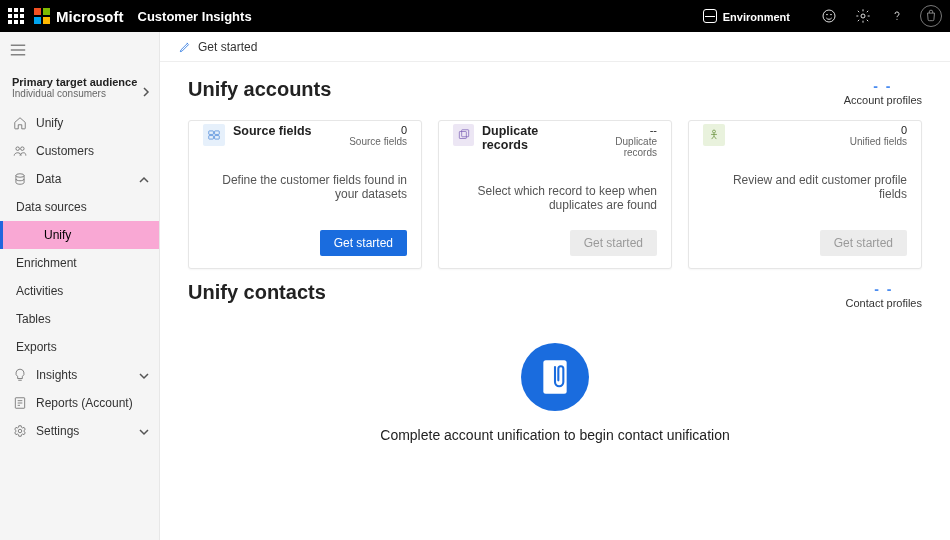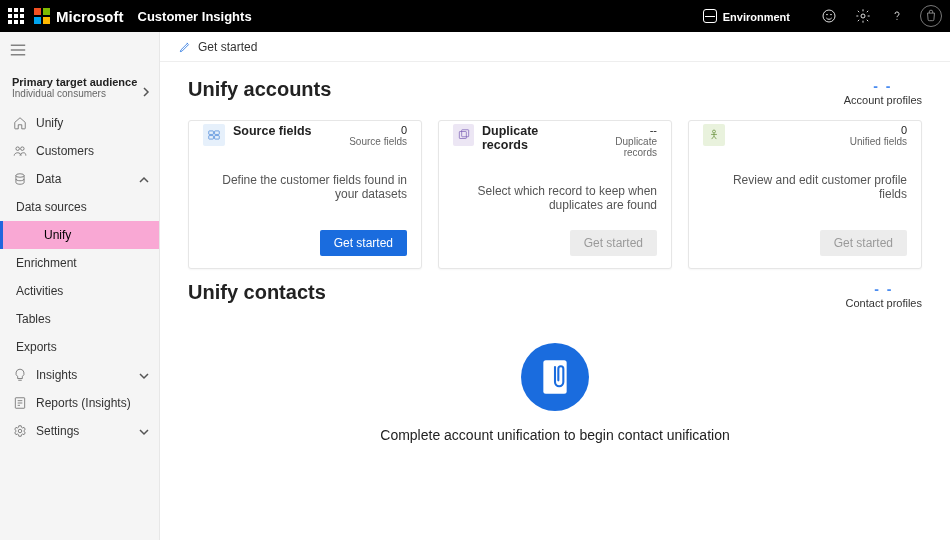--- a/index.html
+++ b/index.html
@@ -232,21 +232,21 @@
 
     <div class="nav-item">
       <span class="nicon">
           <svg viewBox="0 0 24 24">
             <rect x="4" y="3" width="16" height="18" rx="1"></rect>
             <line x1="8" y1="8" x2="16" y2="8"></line>
             <line x1="8" y1="12" x2="16" y2="12"></line>
             <line x1="8" y1="16" x2="12" y2="16"></line>
           </svg>
         </span>
-      <span>Reports (Insights)</span>
+      <span>Reports (Account)</span>
     </div>
 
     <div class="nav-item">
       <span class="nicon">
           <svg viewBox="0 0 24 24">
             <circle cx="12" cy="12" r="3"></circle>
             <path d="M19 12a7 7 0 0 0-.1-1.2l2.1-1.6-2-3.4-2.5 1a7 7 0 0 0-2-1.2L14 3h-4l-.5 2.6a7 7 0 0 0-2 1.2l-2.5-1-2 3.4 2.1 1.6A7 7 0 0 0 5 12a7 7 0 0 0 .1 1.2L3 14.8l2 3.4 2.5-1a7 7 0 0 0 2 1.2L10 21h4l.5-2.6a7 7 0 0 0 2-1.2l2.5 1 2-3.4-2.1-1.6c.07-.4.1-.8.1-1.2z"></path>
           </svg>
         </span>
       <span>Settings</span>

